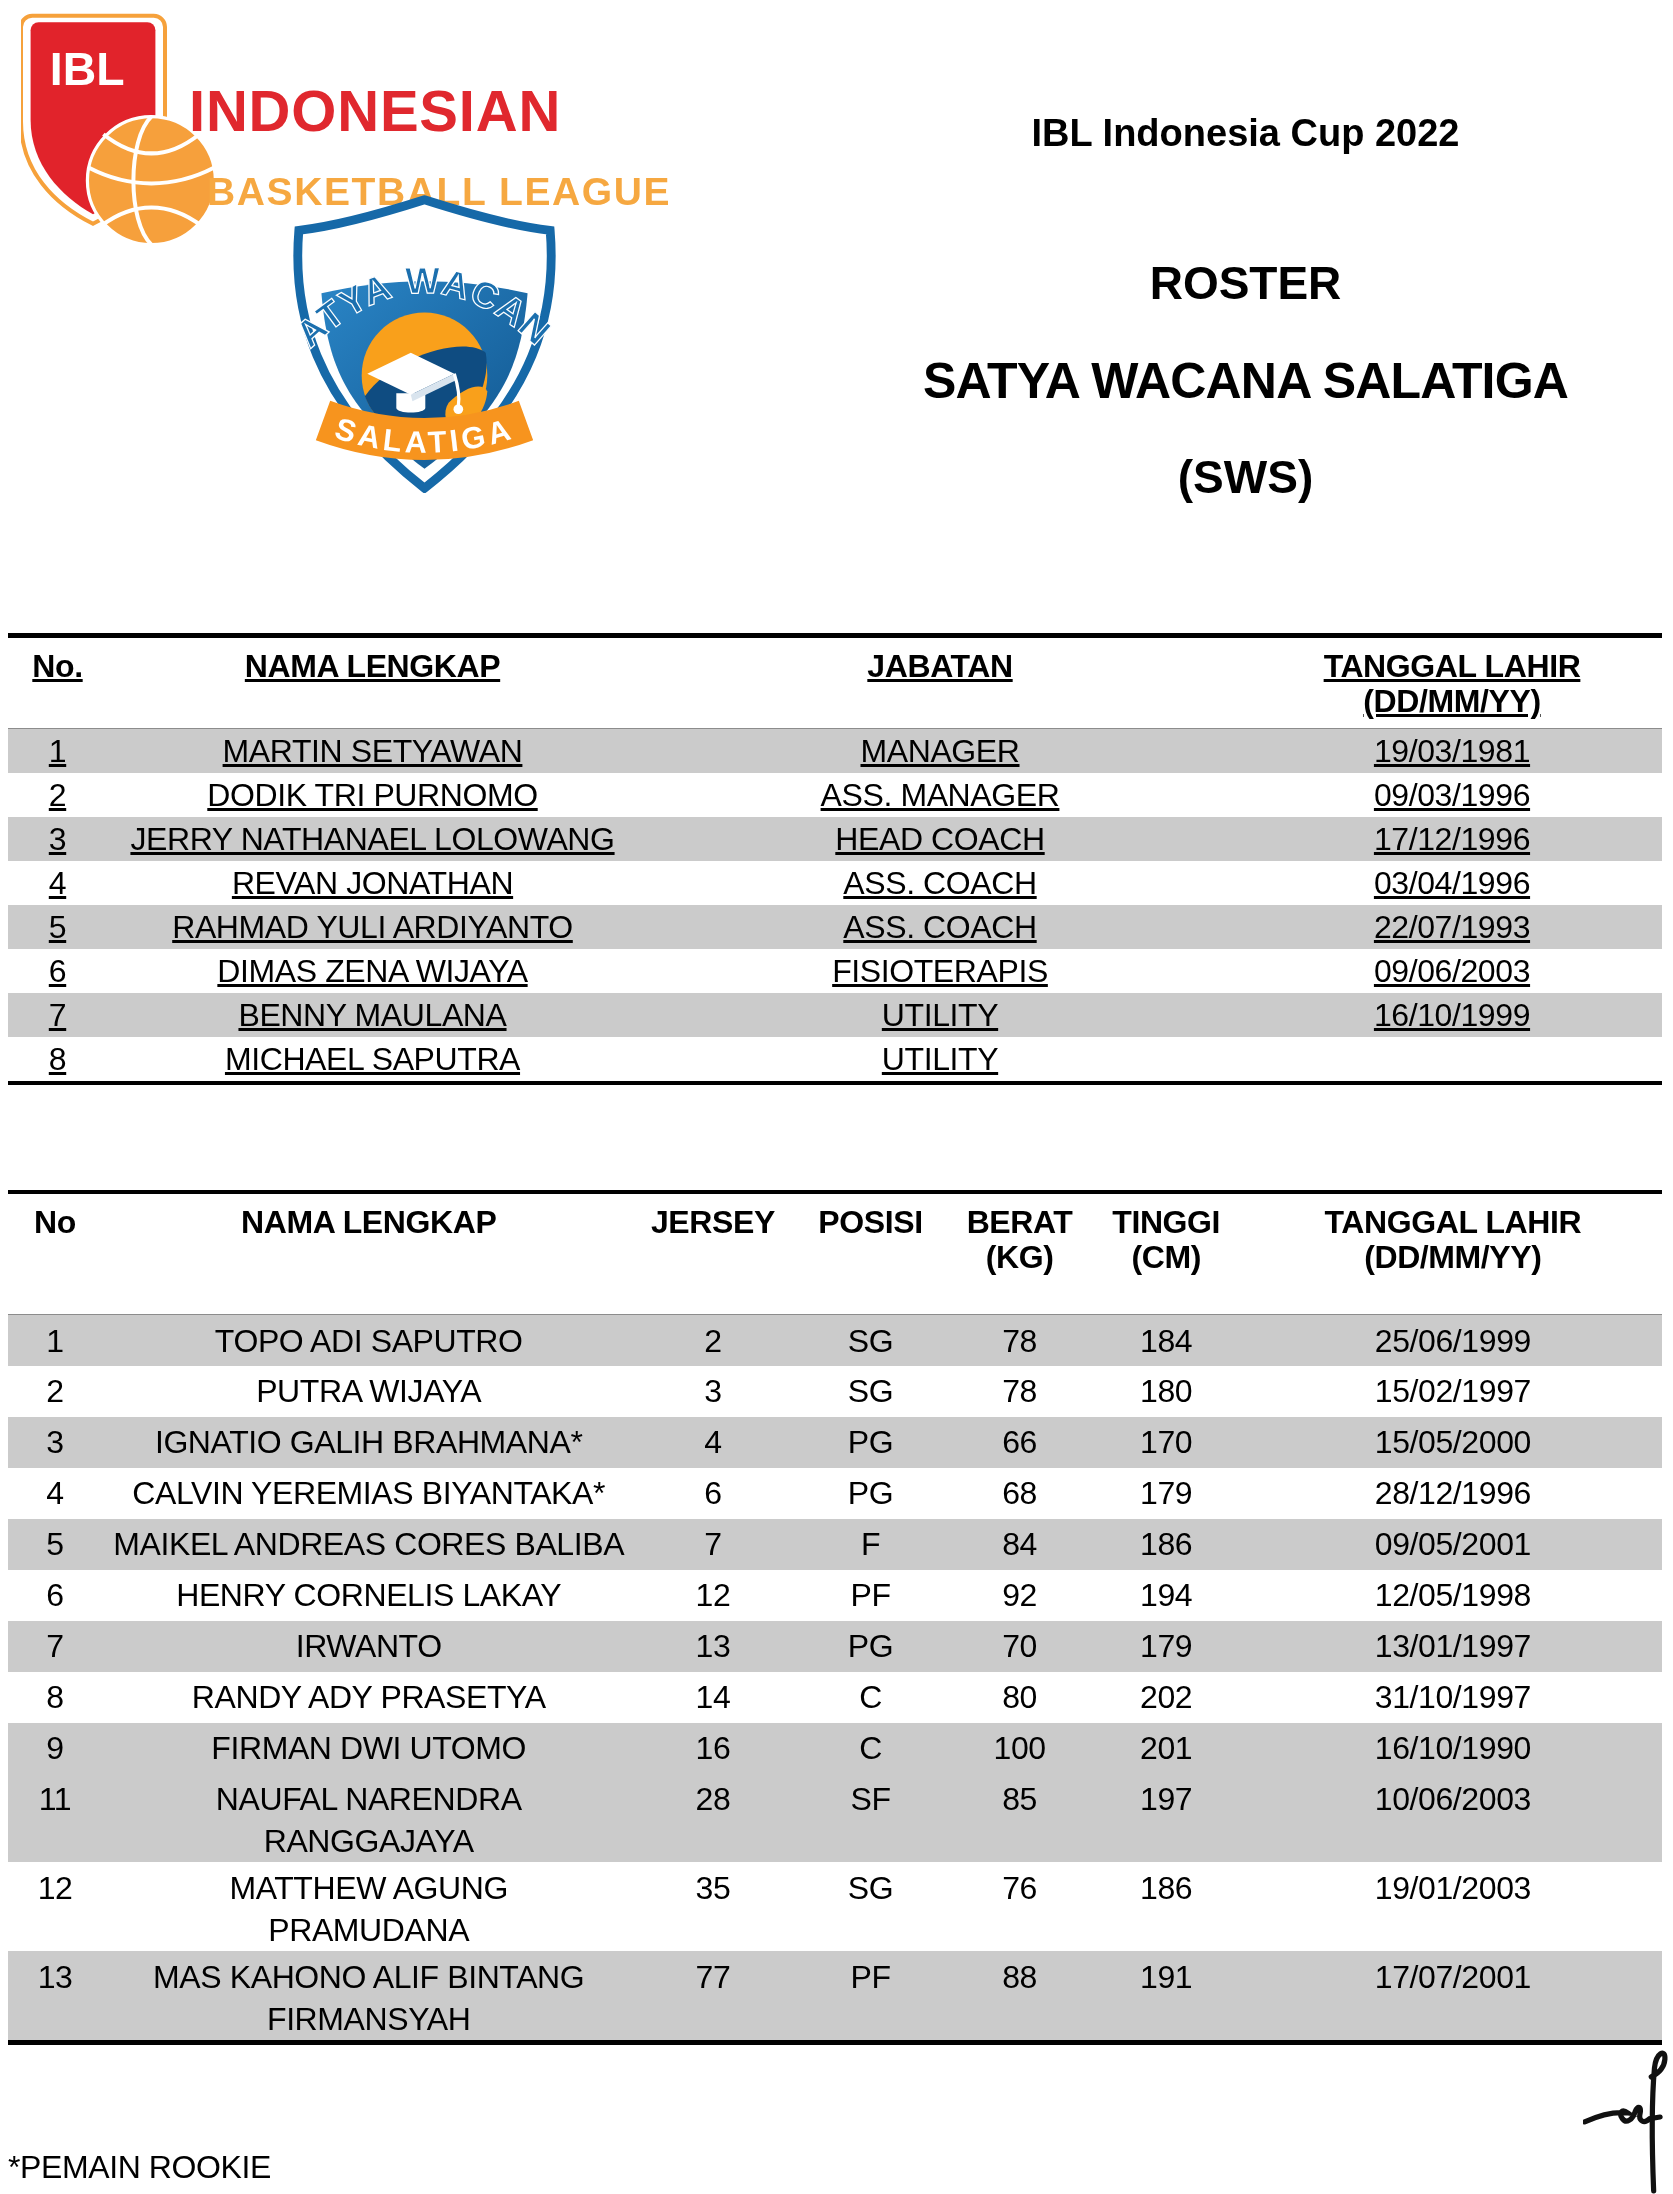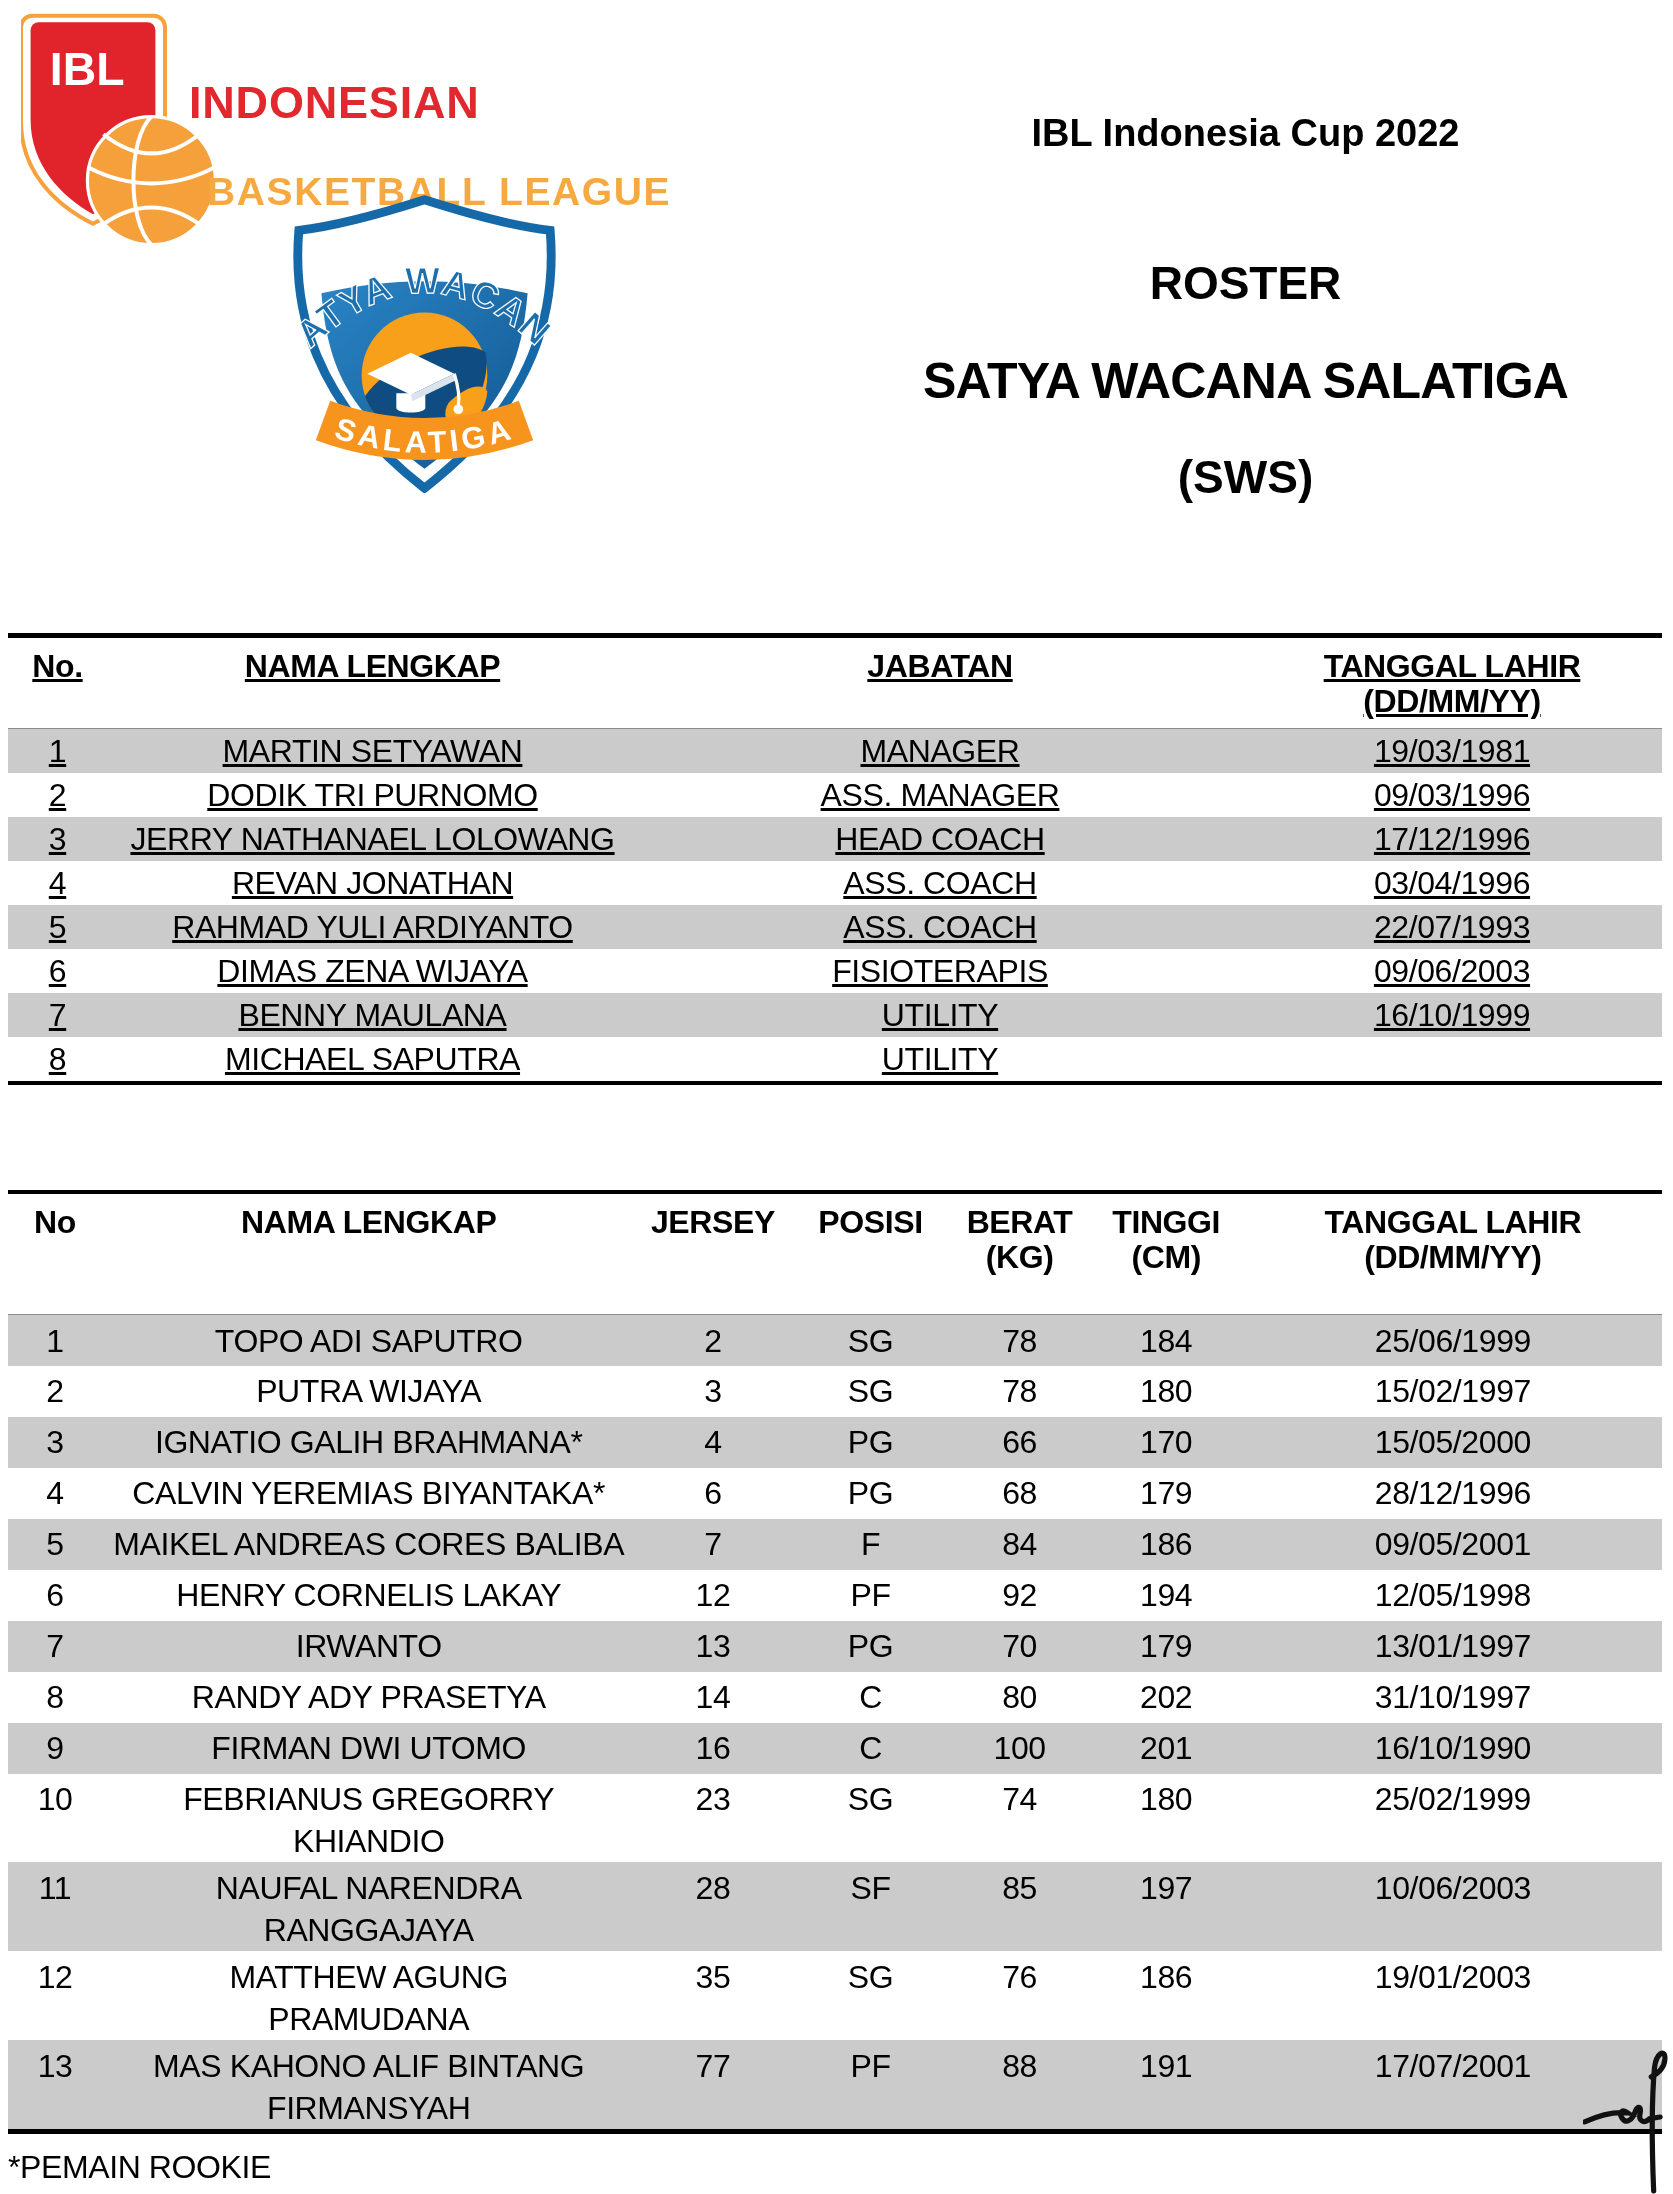--- a/index.html
+++ b/index.html
@@ -10,21 +10,21 @@
     background:#ffffff;
     font-family:"Liberation Sans", sans-serif;
     color:#000;
     overflow:hidden;
   }
   .abs{position:absolute;}
 
   
   .ibl-title{
     left:189px; top:77px;
-    font-size:45px; font-weight:bold;
+    font-size:58px; font-weight:bold;
     color:#E0282E; letter-spacing:0.8px; white-space:nowrap;
   }
   .ibl-subtitle{
     left:191px; top:170px;
     font-size:39px; font-weight:bold;
     color:#F6A841; letter-spacing:1.6px; white-space:nowrap;margin-left:16px;
   }
 
   
   .right-block{left:817px; width:857px; text-align:center; white-space:nowrap;}
@@ -329,30 +329,20 @@
         </tr>
         <tr class="datarow stripe">
           <td class="col-no">9</td>
           <td class="col-name">FIRMAN DWI UTOMO</td>
           <td class="col-jersey">16</td>
           <td class="col-pos">C</td>
           <td class="col-weight">100</td>
           <td class="col-height">201</td>
           <td class="col-date">16/10/1990</td>
         </tr>
-        <tr class="datarow">
-          <td class="col-no">10</td>
-          <td class="col-name">FEBRIANUS GREGORRY
-KHIANDIO</td>
-          <td class="col-jersey">23</td>
-          <td class="col-pos">SG</td>
-          <td class="col-weight">74</td>
-          <td class="col-height">180</td>
-          <td class="col-date">25/02/1999</td>
-        </tr>
         <tr class="datarow stripe">
           <td class="col-no">11</td>
           <td class="col-name">NAUFAL NARENDRA
 RANGGAJAYA</td>
           <td class="col-jersey">28</td>
           <td class="col-pos">SF</td>
           <td class="col-weight">85</td>
           <td class="col-height">197</td>
           <td class="col-date">10/06/2003</td>
         </tr>

